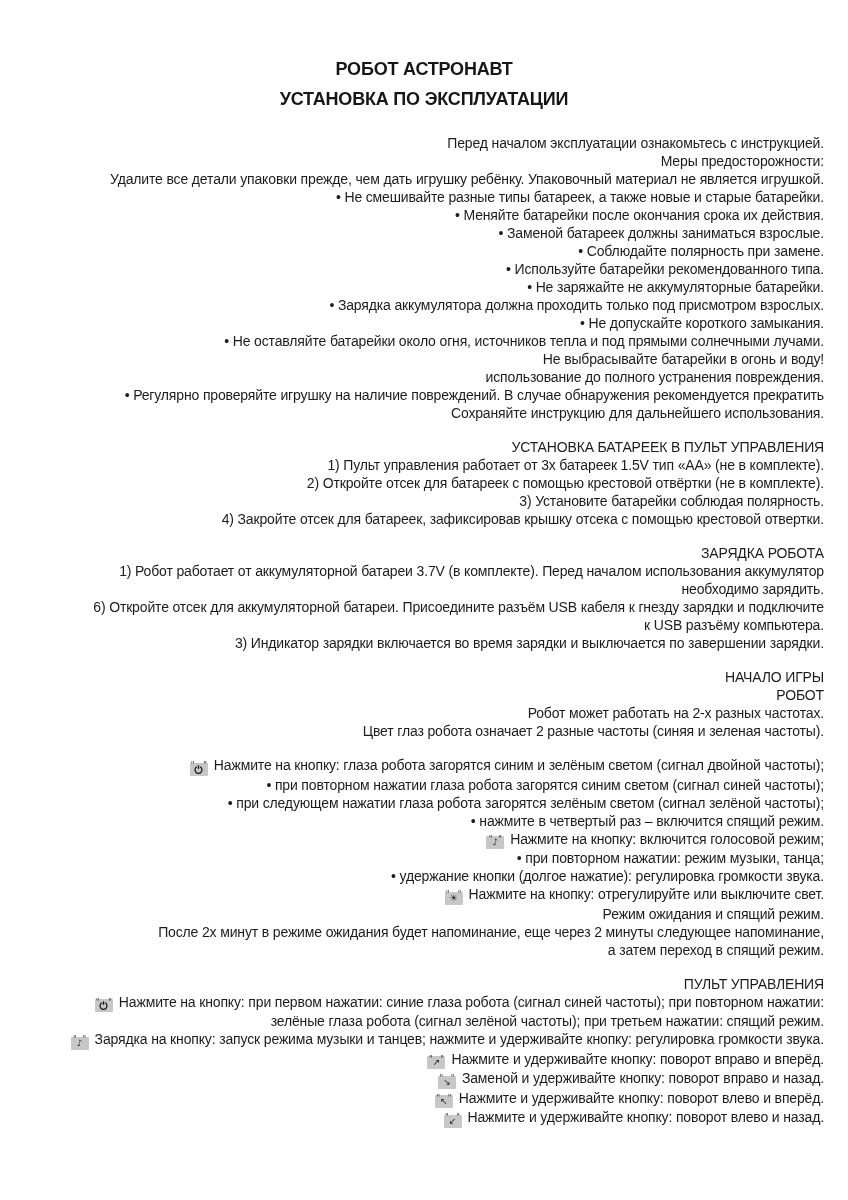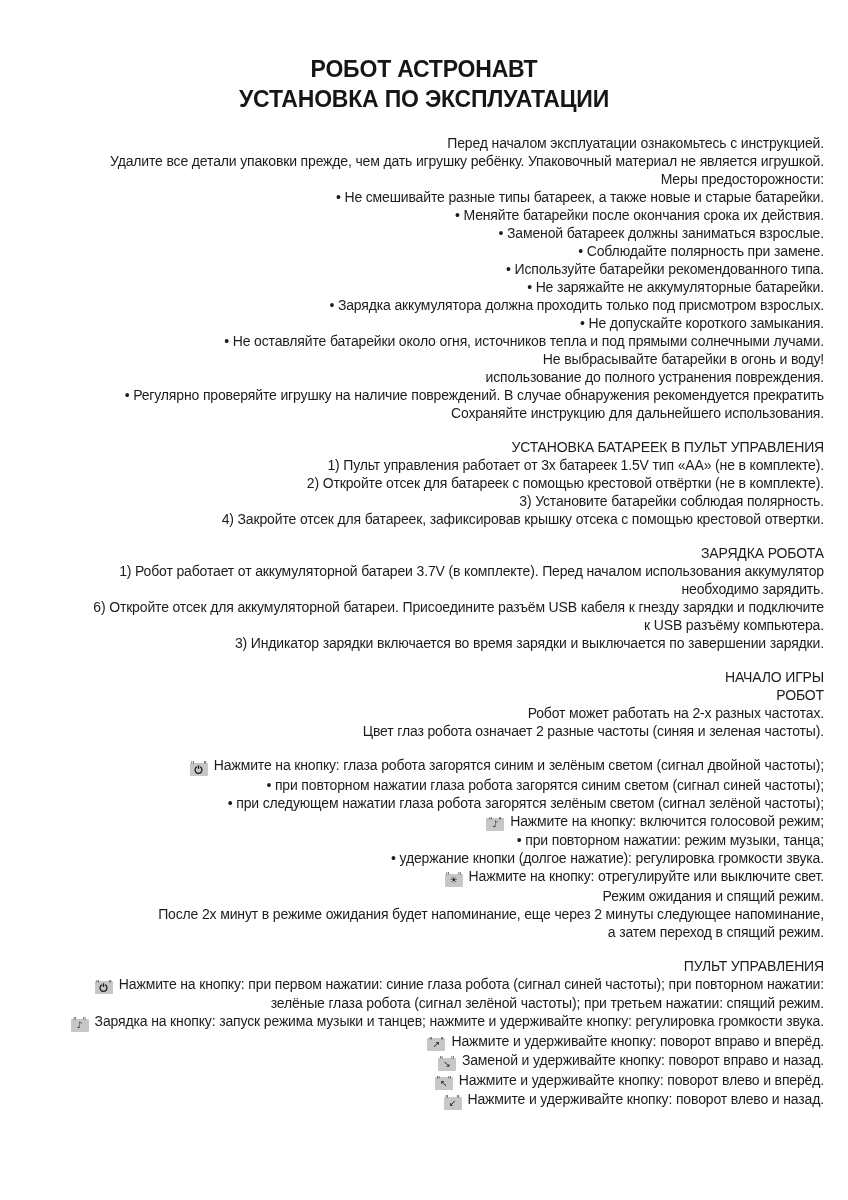--- a/index.html
+++ b/index.html
@@ -10,21 +10,21 @@
     overflow:hidden;
     font-family:"Liberation Sans","DejaVu Sans",sans-serif;
     color:#1c1c1c;
     font-size:14px;
     letter-spacing:-0.15px;
   }
   .doc-title{
     padding-top:54px;
     text-align:center;
     font-weight:700;
-    font-size:23px;
+    font-size:18px;
     line-height:30px;
     letter-spacing:-0.2px;
     color:#161616;
   }
   .body-col{
     padding-left:38px;
     padding-right:24px;
     margin-top:20px;
   }
   .line{
@@ -74,22 +74,22 @@
 <div id="page">
 
   <div class="doc-title">
     <div>РОБОТ АСТРОНАВТ</div>
     <div>УСТАНОВКА ПО ЭКСПЛУАТАЦИИ</div>
   </div>
 
   <div class="body-col">
 
     <p class="line">Перед началом эксплуатации ознакомьтесь с инструкцией.</p>
+    <p class="line">Меры предосторожности:</p>
     <p class="line">Удалите все детали упаковки прежде, чем дать игрушку ребёнку. Упаковочный материал не является игрушкой.</p>
-    <p class="line">Меры предосторожности:</p>
     <p class="line">• Не смешивайте разные типы батареек, а также новые и старые батарейки.</p>
     <p class="line">• Меняйте батарейки после окончания срока их действия.</p>
     <p class="line">• Заменой батареек должны заниматься взрослые.</p>
     <p class="line">• Соблюдайте полярность при замене.</p>
     <p class="line">• Используйте батарейки рекомендованного типа.</p>
     <p class="line">• Не заряжайте не аккумуляторные батарейки.</p>
     <p class="line">• Зарядка аккумулятора должна проходить только под присмотром взрослых.</p>
     <p class="line">• Не допускайте короткого замыкания.</p>
     <p class="line">• Не оставляйте батарейки около огня, источников тепла и под прямыми солнечными лучами.</p>
     <p class="line cont">Не выбрасывайте батарейки в огонь и воду!</p>
@@ -119,20 +119,21 @@
       <p class="line icon-line">
         <span class="badge">
             <svg width="9" height="9" viewBox="0 0 12 12">
               <path d="M4 2.4 A4.6 4.6 0 1 0 8 2.4" fill="none" stroke="#1a1a1a" stroke-width="1.7"></path>
               <line x1="6" y1="0.4" x2="6" y2="5.2" stroke="#1a1a1a" stroke-width="1.7"></line>
             </svg>
           </span><span>Нажмите на кнопку: глаза робота загорятся синим и зелёным светом (сигнал двойной частоты);</span>
       </p>
       <p class="line sub-bullet">• при повторном нажатии глаза робота загорятся синим светом (сигнал синей частоты);</p>
       <p class="line sub-bullet">• при следующем нажатии глаза робота загорятся зелёным светом (сигнал зелёной частоты);</p>
+      <p class="line sub-bullet">• нажмите в четвертый раз – включится спящий режим.</p>
 
       <p class="line icon-line">
         <span class="badge">
             <span class="g">♪</span>
           </span><span>Нажмите на кнопку: включится голосовой режим;</span>
       </p>
       <p class="line sub-bullet">• при повторном нажатии: режим музыки, танца;</p>
       <p class="line sub-bullet">• удержание кнопки (долгое нажатие): регулировка громкости звука.</p>
 
       <p class="line icon-line">

